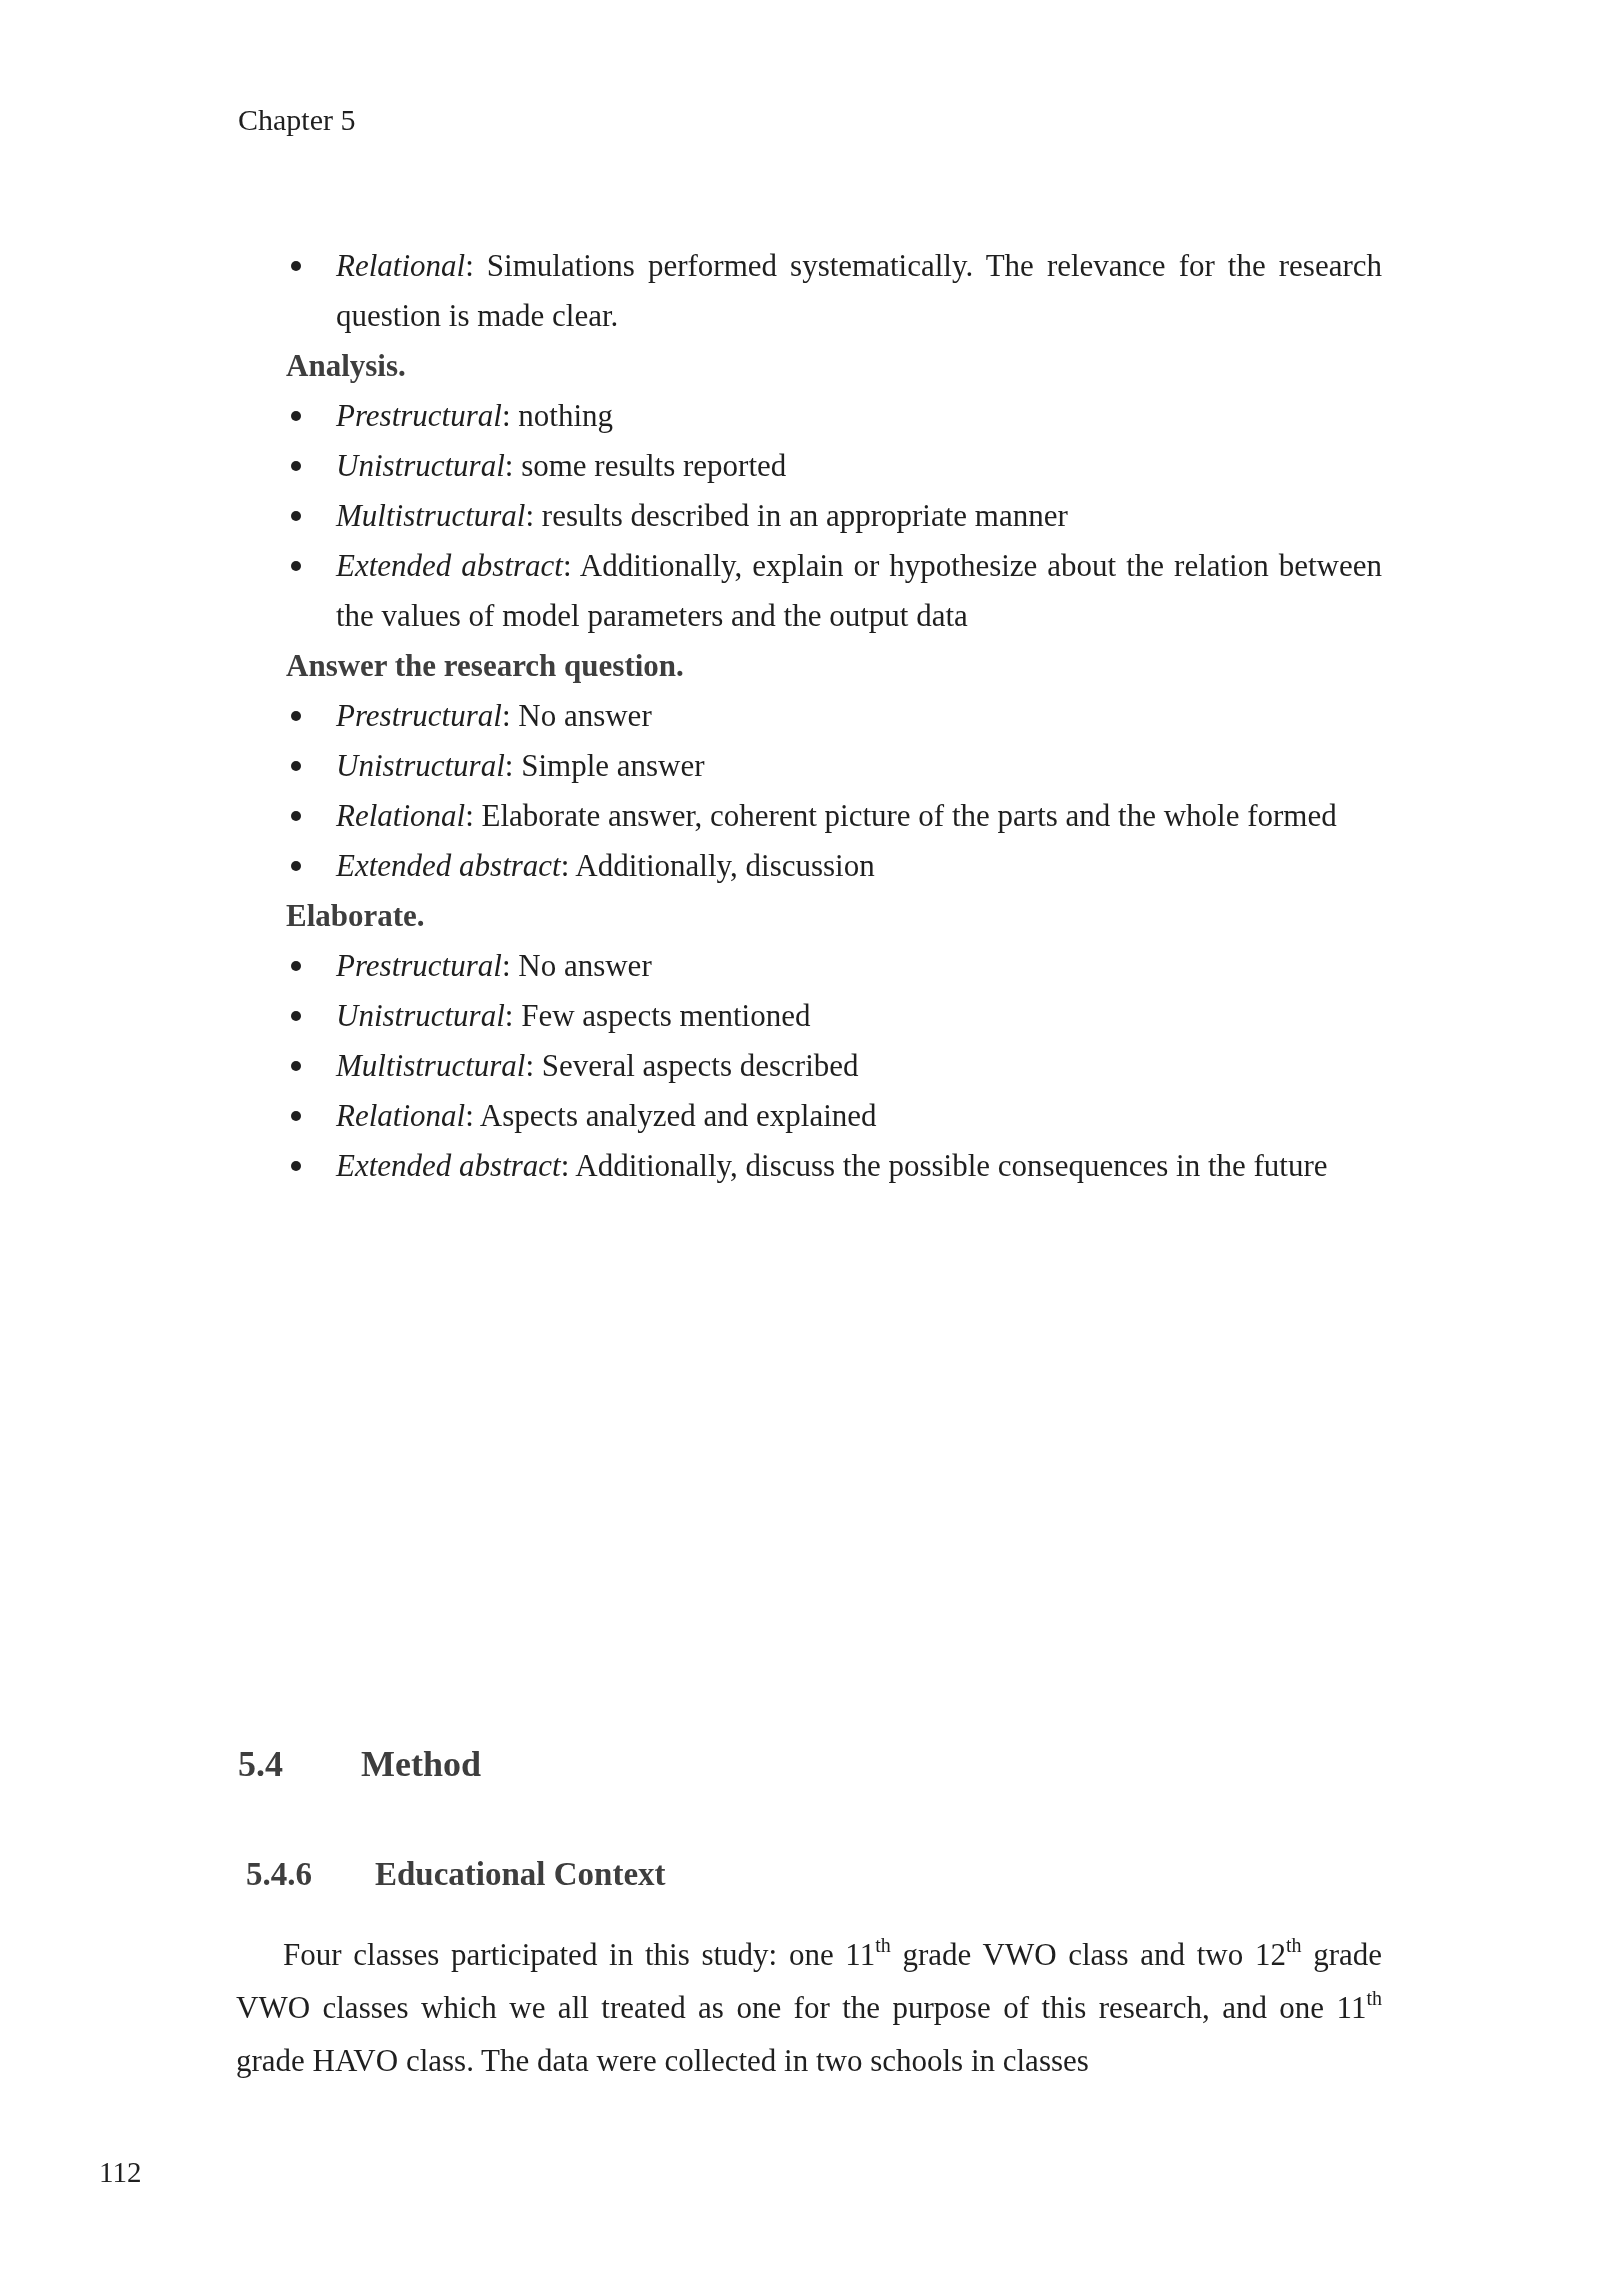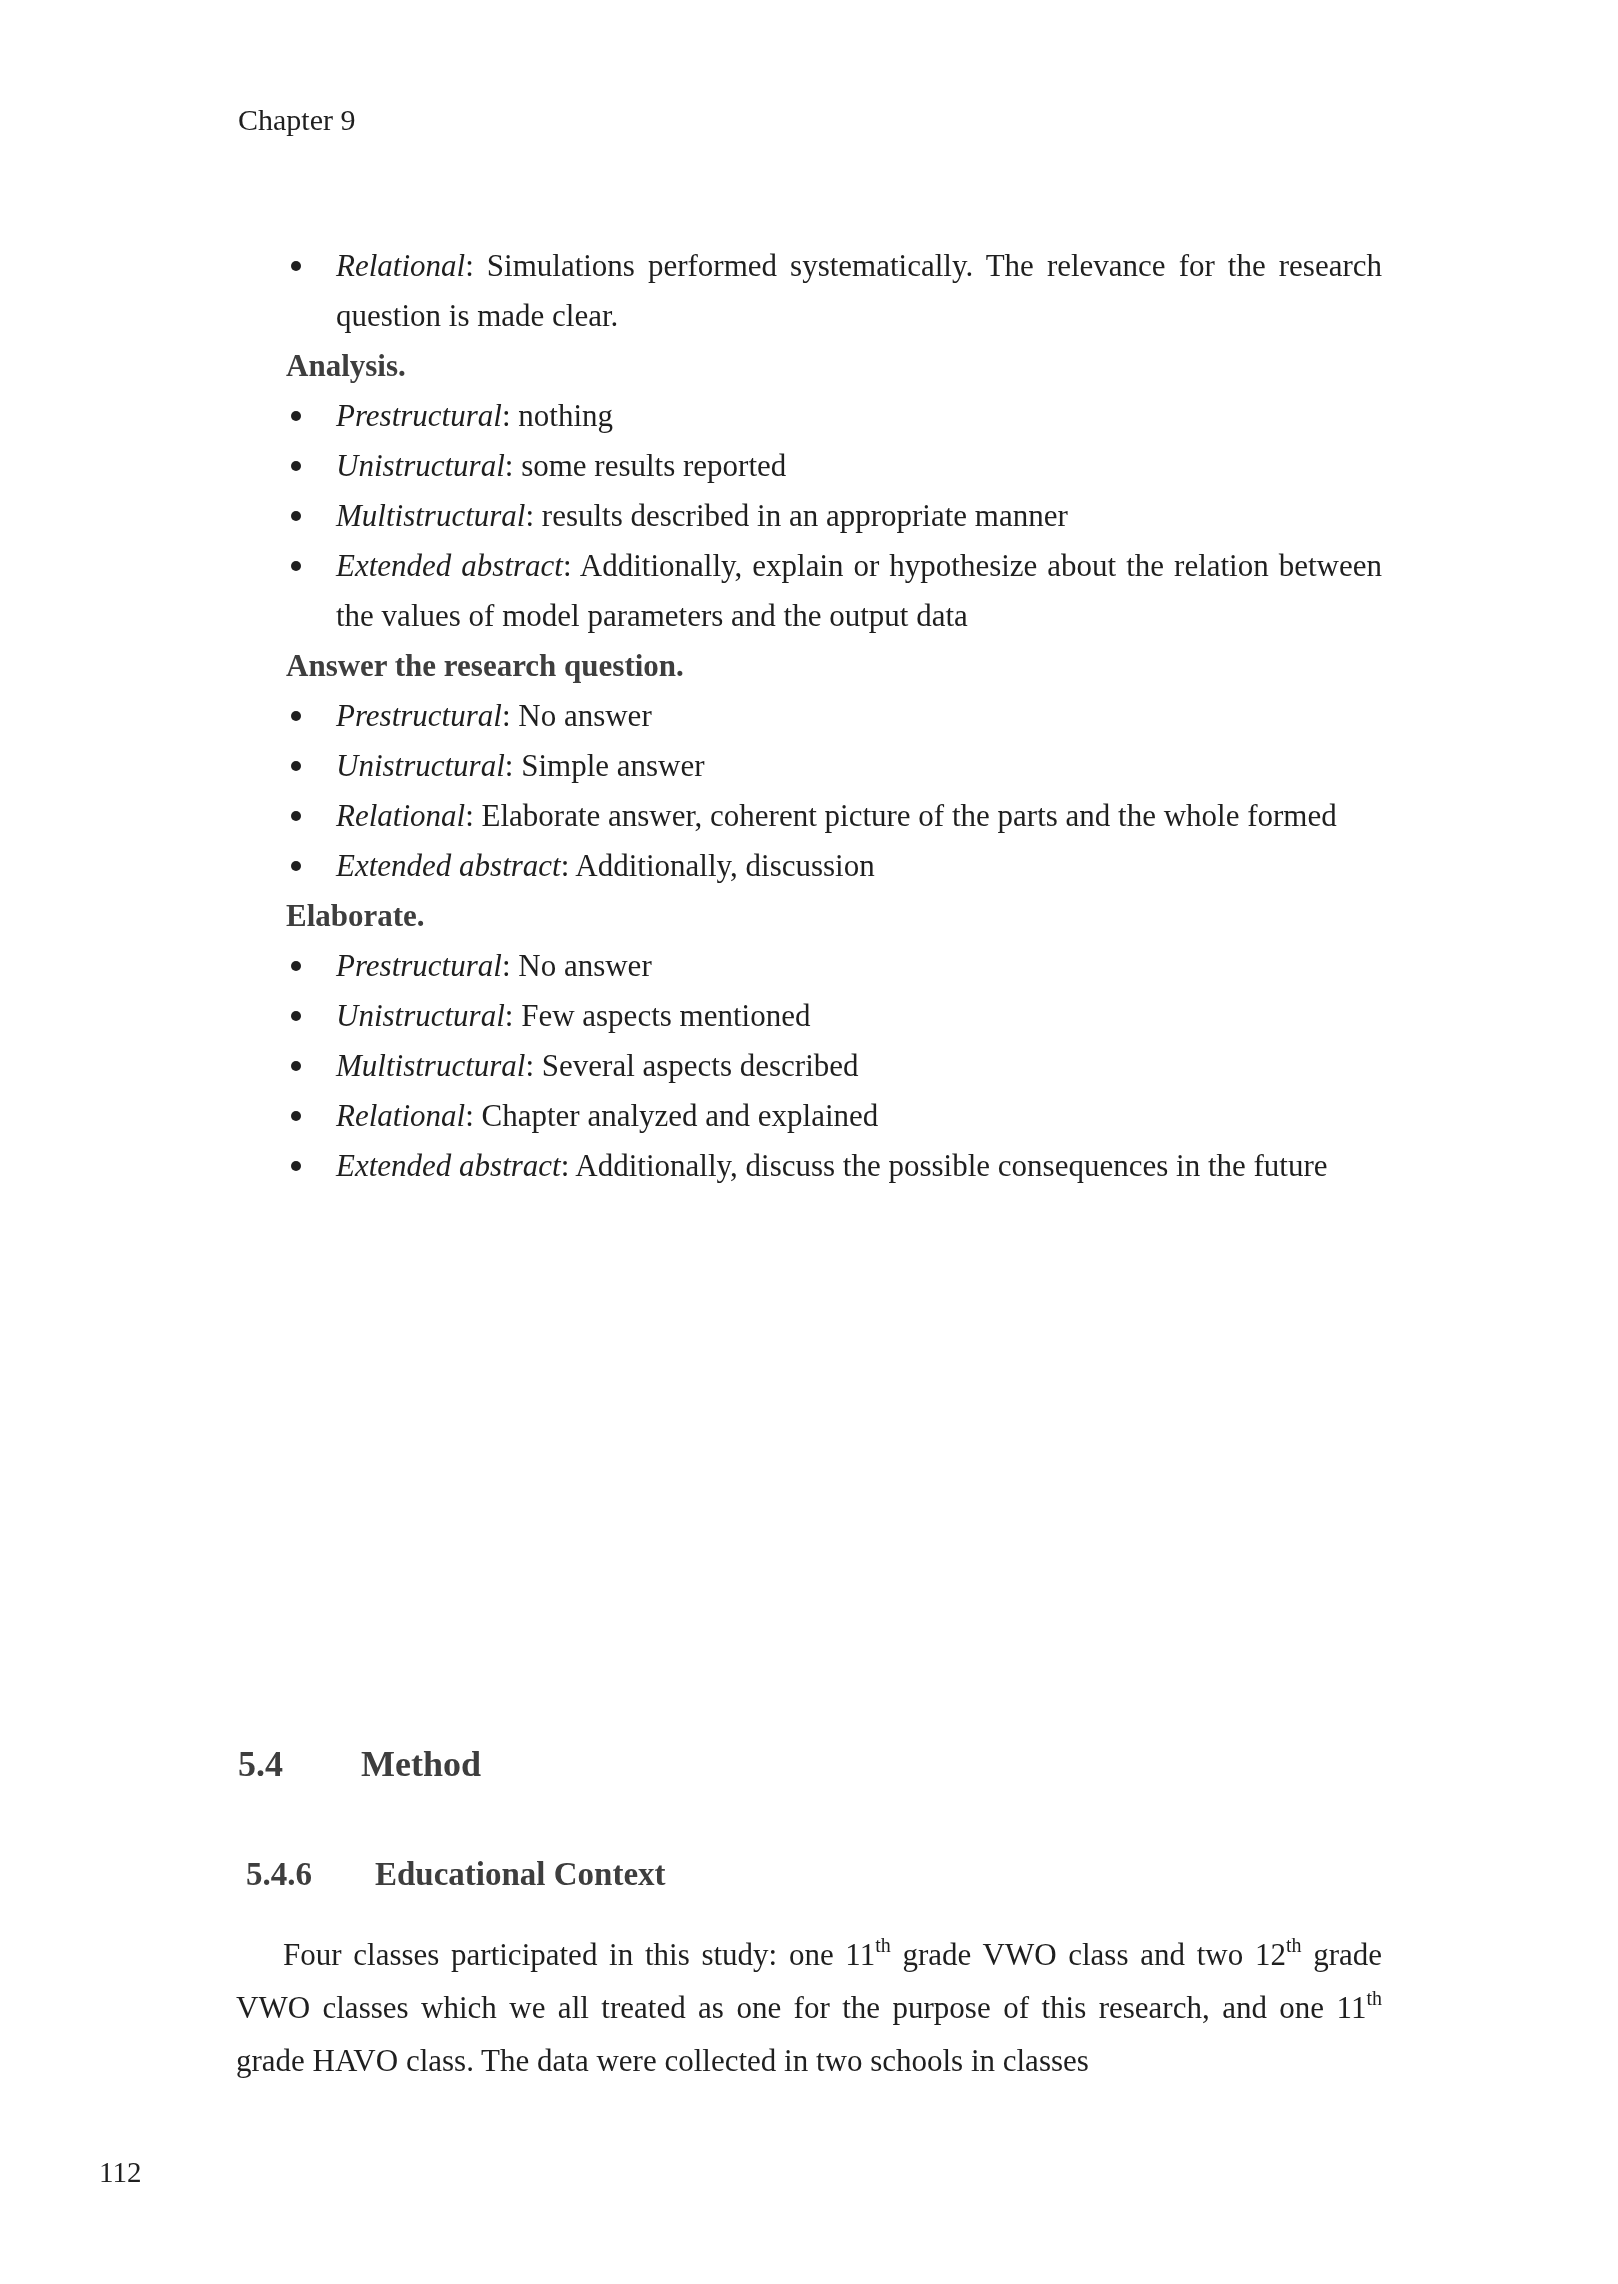--- a/index.html
+++ b/index.html
@@ -105,39 +105,39 @@
     font-size:29px;
     line-height:1.2;
     color:var(--body-color);
   }
 </style>
 </head>
 <body>
 
 <div class="page">
 
-  <div class="running-header">Chapter 9</div>
+  <div class="running-header">Chapter 5</div>
 
   <div class="rubric">
       <div class="solo-item"><span class="bullet"></span><i>Relational</i><span>: Simulations performed systematically. The relevance for the research question is made clear.</span></div>
       <div class="rubric-heading">Analysis.</div>
       <div class="solo-item"><span class="bullet"></span><i>Prestructural</i><span>: nothing</span></div>
       <div class="solo-item"><span class="bullet"></span><i>Unistructural</i><span>: some results reported</span></div>
       <div class="solo-item"><span class="bullet"></span><i>Multistructural</i><span>: results described in an appropriate manner</span></div>
       <div class="solo-item"><span class="bullet"></span><i>Extended abstract</i><span>: Additionally, explain or hypothesize about the relation between the values of model parameters and the output data</span></div>
       <div class="rubric-heading">Answer the research question.</div>
       <div class="solo-item"><span class="bullet"></span><i>Prestructural</i><span>: No answer</span></div>
       <div class="solo-item"><span class="bullet"></span><i>Unistructural</i><span>: Simple answer</span></div>
       <div class="solo-item"><span class="bullet"></span><i>Relational</i><span>: Elaborate answer, coherent picture of the parts and the whole formed</span></div>
       <div class="solo-item"><span class="bullet"></span><i>Extended abstract</i><span>: Additionally, discussion</span></div>
       <div class="rubric-heading">Elaborate.</div>
       <div class="solo-item"><span class="bullet"></span><i>Prestructural</i><span>: No answer</span></div>
       <div class="solo-item"><span class="bullet"></span><i>Unistructural</i><span>: Few aspects mentioned</span></div>
       <div class="solo-item"><span class="bullet"></span><i>Multistructural</i><span>: Several aspects described</span></div>
-      <div class="solo-item"><span class="bullet"></span><i>Relational</i><span>: Chapter analyzed and explained</span></div>
+      <div class="solo-item"><span class="bullet"></span><i>Relational</i><span>: Aspects analyzed and explained</span></div>
       <div class="solo-item"><span class="bullet"></span><i>Extended abstract</i><span>: Additionally, discuss the possible consequences in the future</span></div>
     </div>
 
   <div class="section-heading">
     <span class="sec-num">5.4</span><span>Method</span>
   </div>
 
   <div class="subsection-heading">
     <span class="sec-num">5.4.6</span><span>Educational Context</span>
   </div>

